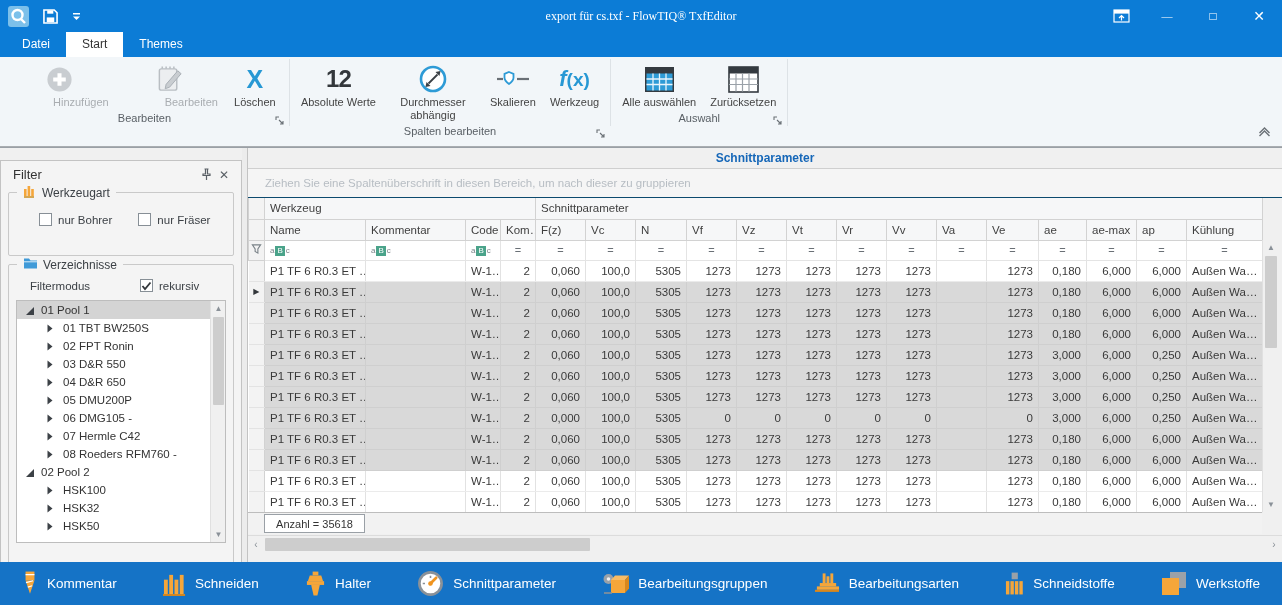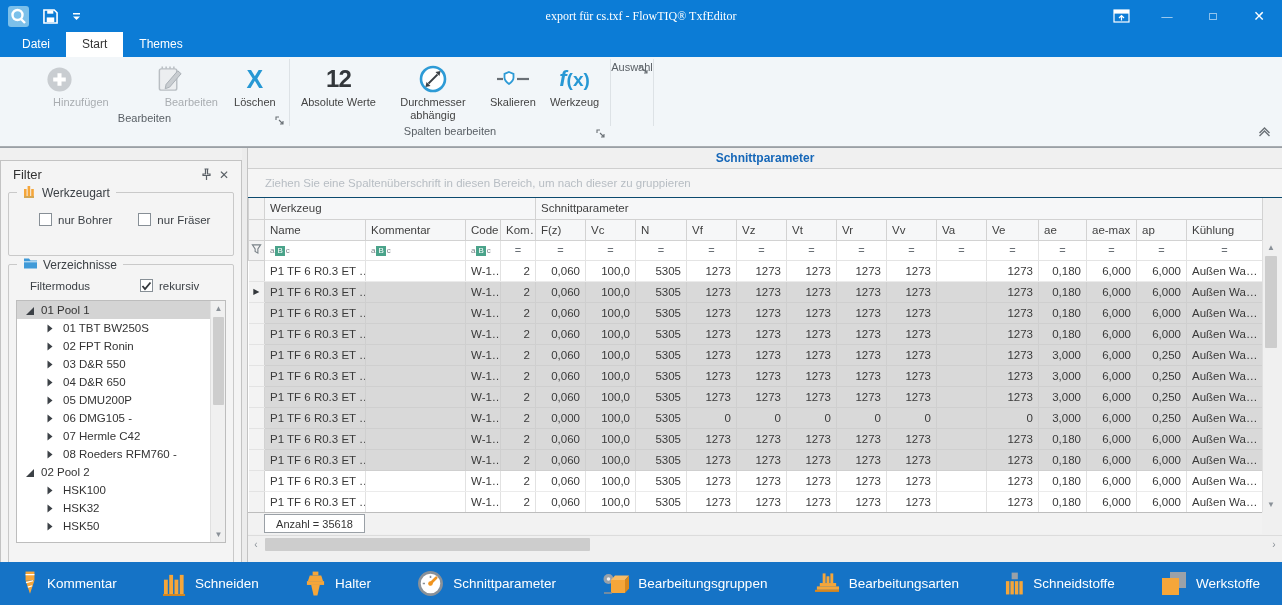--- a/index.html
+++ b/index.html
@@ -219,20 +219,42 @@
                 <span class="fx-glyph"><i>f</i>(x)</span>
               </div>
               <div class="rlb">Werkzeug</div>
             </div>
           </div>
           <div class="rcaption"><span>Spalten bearbeiten</span><span class="rlauncher"><svg width="10" height="10" viewBox="0 0 10 10">
                 <path d="M1 4 V1 h3 M4 4 l4 4 M8 5 v3 h-3" fill="none" stroke="#6a7076" stroke-width="1.1"></path>
               </svg></span></div>
         </div>
         <div class="rgroup">
+          <div class="rbtns">
+            <div class="rbtn">
+              <div class="ric">
+                <svg width="31" height="27" viewBox="0 0 31 27">
+                  <rect x="1" y="1" width="29" height="25" fill="#343a40"></rect>
+                  <rect x="2.5" y="7.5" width="26" height="17" fill="#2e9bd6"></rect>
+                  <path d="M2.5 13 h26 M2.5 18.5 h26 M9 7.5 v17 M15.5 7.5 v17 M22 7.5 v17" stroke="#e8f4fb" stroke-width="1.3"></path>
+                </svg>
+              </div>
+              <div class="rlb">Alle auswählen</div>
+            </div>
+            <div class="rbtn">
+              <div class="ric">
+                <svg width="31" height="27" viewBox="0 0 31 27">
+                  <rect x="1" y="1" width="29" height="25" fill="#fff" stroke="#343a40" stroke-width="1.6"></rect>
+                  <rect x="1" y="1" width="29" height="6.5" fill="#343a40"></rect>
+                  <path d="M1 13 h29 M1 18.5 h29 M8 7.5 v18 M14.5 7.5 v18 M21 7.5 v18" stroke="#9aa1a8" stroke-width="1.2"></path>
+                </svg>
+              </div>
+              <div class="rlb">Zurücksetzen</div>
+            </div>
+          </div>
           <div class="rcaption"><span>Auswahl</span><span class="rlauncher"><svg width="10" height="10" viewBox="0 0 10 10">
                 <path d="M1 4 V1 h3 M4 4 l4 4 M8 5 v3 h-3" fill="none" stroke="#6a7076" stroke-width="1.1"></path>
               </svg></span></div>
         </div>
       </div>
     <span class="ribbon-collapse" id="ic-collapse"><svg width="15" height="11" viewBox="0 0 15 11">
           <path d="M2.5 9 L7.5 4 L12.5 9 M2.5 6 L7.5 1 L12.5 6" fill="none" stroke="#6a7076" stroke-width="1.4"></path>
         </svg></span>
   </div>
 

